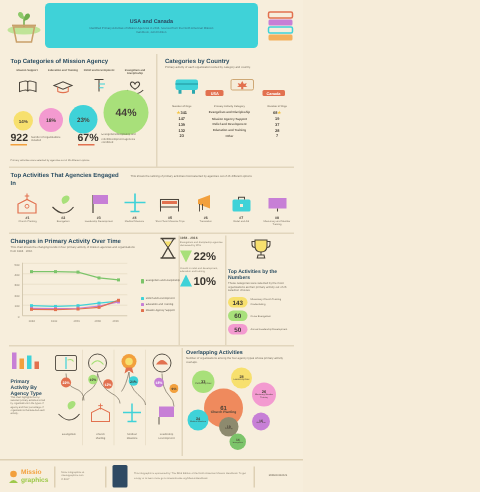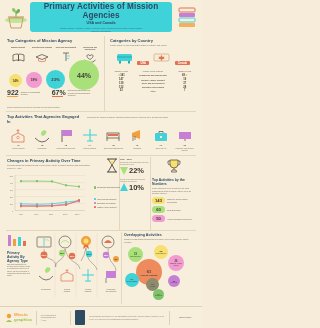--- a/index.html
+++ b/index.html
@@ -134,21 +134,20 @@
   <div class="header">
     <svg class="plant" viewBox="0 0 24 26">
       <ellipse cx="12" cy="16" rx="11" ry="3" fill="#a8e07a" opacity=".7"></ellipse>
       <path d="M12 14 V7" stroke="#6fae4e" stroke-width="1" fill="none"></path>
       <path d="M12 9 C8 8 7 5 9 4 C11 3.5 12 6 12 9Z" fill="#8dc96a"></path>
       <path d="M12 10 C16 9 17 6 15 5 C13 4.5 12 7 12 10Z" fill="#6fae4e"></path>
       <path d="M5 14 L7 24 H17 L19 14 Z" fill="none" stroke="#c9a06a" stroke-width="1"></path>
       <path d="M4 13 H20" stroke="#c9a06a" stroke-width="1.2"></path>
     </svg>
     <div class="hero">
-      <div class="hero-title">Primary Activities of Mission Agencies</div>
       <div class="hero-sub">USA and Canada</div>
       <div class="hero-note">Identified Primary Activities of Mission Agencies in 2016. Sourced from the North American Mission Handbook, 22nd Edition.</div>
     </div>
     <svg class="books" viewBox="0 0 22 26">
       <rect x="3" y="4" width="16" height="4" rx="1" fill="none" stroke="#e2714f" stroke-width="1"></rect>
       <rect x="3" y="9" width="16" height="4" rx="1" fill="#c77fd6"></rect>
       <rect x="3" y="14" width="16" height="4" rx="1" fill="none" stroke="#3fd2d8" stroke-width="1"></rect>
       <rect x="3" y="19" width="16" height="4" rx="1" fill="#f2a03d" opacity=".8"></rect>
     </svg>
   </div>

